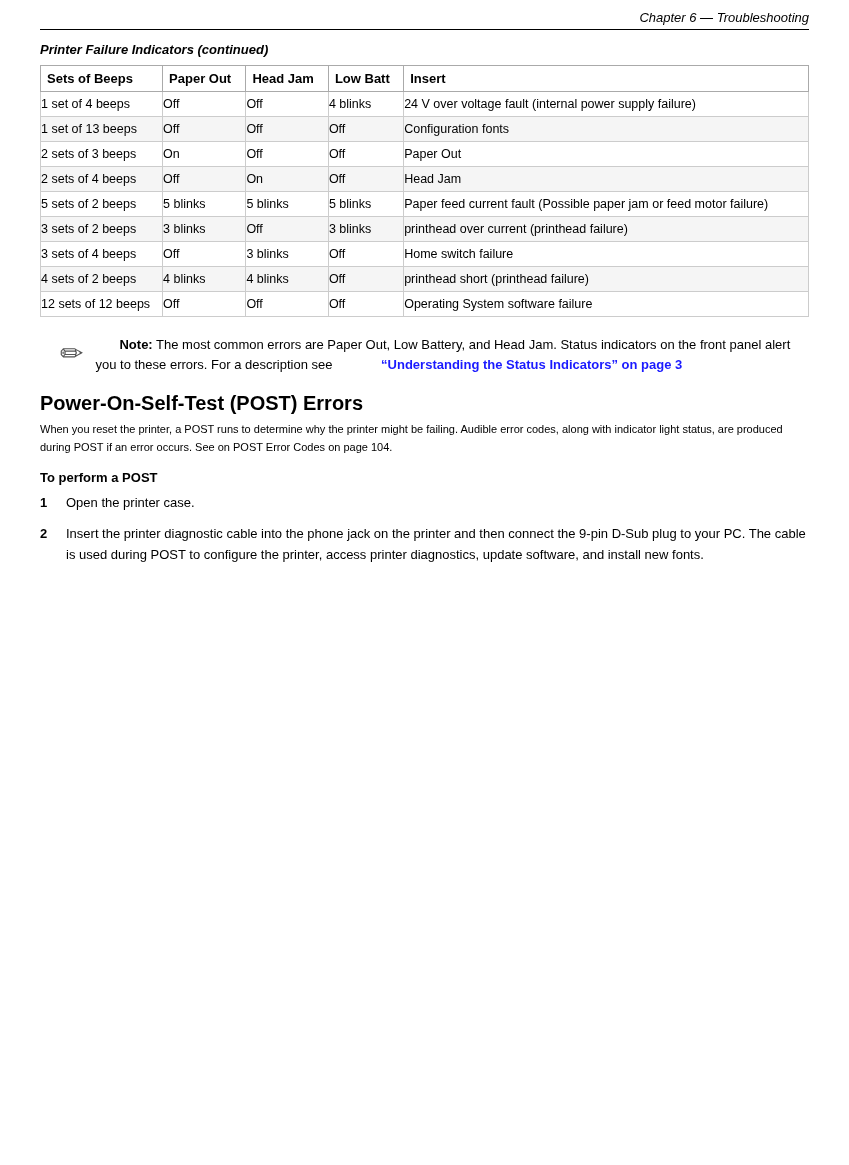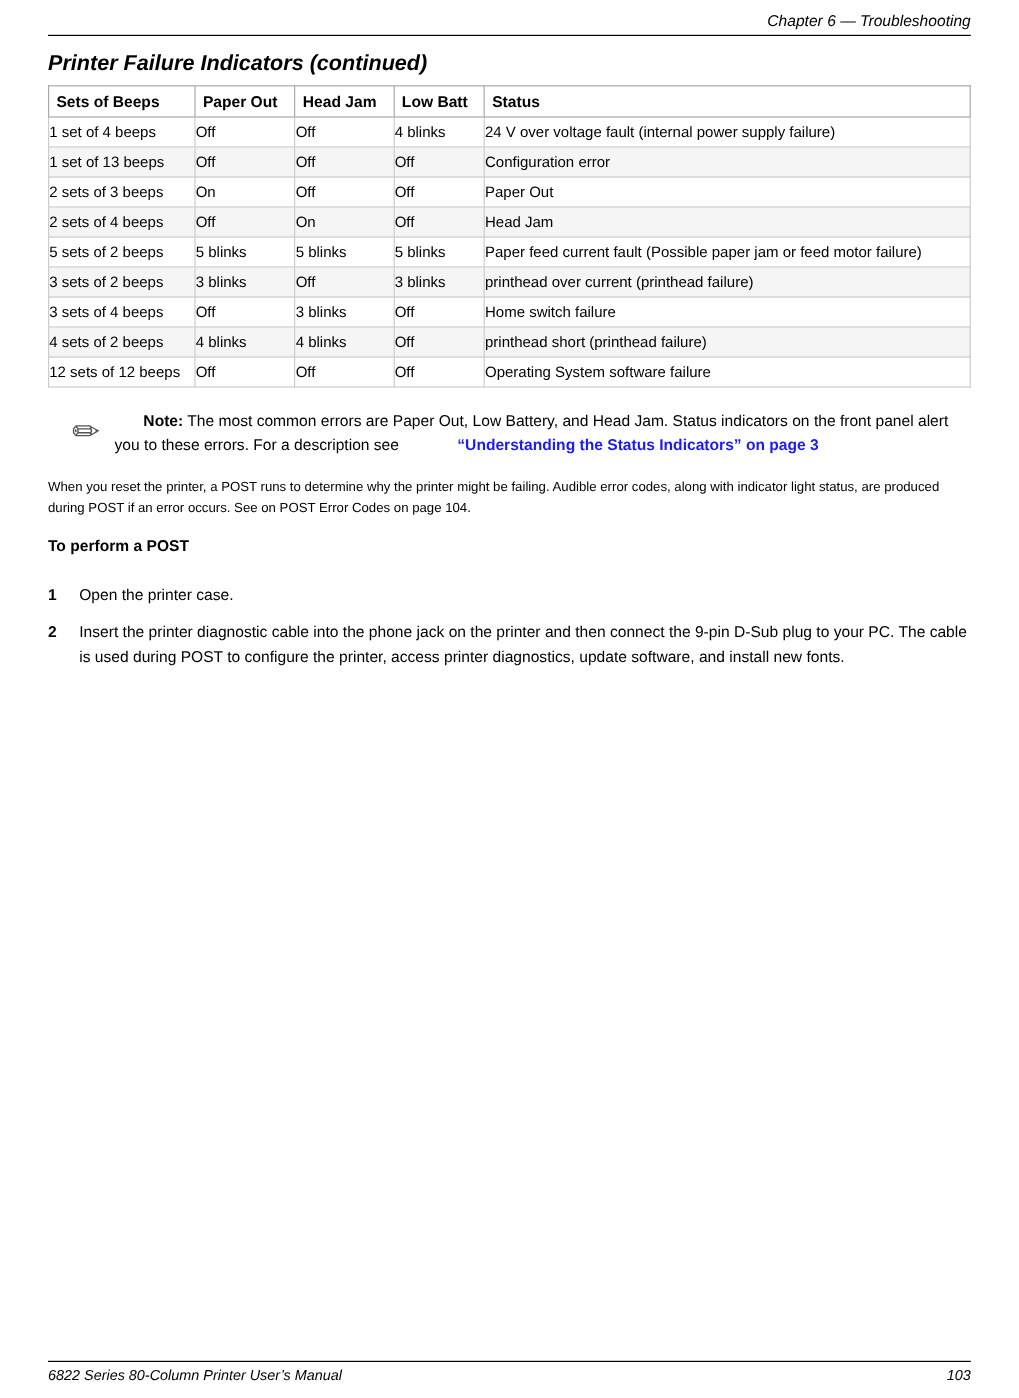--- a/index.html
+++ b/index.html
@@ -21,21 +21,21 @@
     .chapter-header {
       text-align: right;
       font-size: 13px;
       font-style: italic;
       border-bottom: 1px solid #000;
       padding-bottom: 4px;
       margin-bottom: 12px;
       color: #000;
     }
     .section-title {
-      font-size: 18px;
+      font-size: 13px;
       font-weight: bold;
       font-style: italic;
       margin-bottom: 8px;
     }
     table {
       width: 100%;
       border-collapse: collapse;
       margin-bottom: 16px;
       font-size: 12.5px;
     }
@@ -92,21 +92,21 @@
       font-family: Arial, Helvetica, sans-serif;
     }
     .post-intro {
       font-size: 11px;
       line-height: 1.6;
       margin-bottom: 14px;
     }
     .perform-post-title {
       font-weight: bold;
       font-size: 13px;
-      margin-bottom: 24px;
+      margin-bottom: 8px;
     }
     .steps {
       margin-left: 0;
       list-style: none;
     }
     .steps li {
       display: flex;
       align-items: flex-start;
       gap: 8px;
       margin-bottom: 10px;
@@ -143,37 +143,37 @@
 
   <div class="section-title">Printer Failure Indicators  (continued)</div>
 
   <table>
     <thead>
       <tr>
         <th>Sets of Beeps</th>
         <th>Paper Out</th>
         <th>Head Jam</th>
         <th>Low Batt</th>
-        <th>Status</th>
+        <th>Insert</th>
       </tr>
     </thead>
     <tbody id="table-body">
     <tr>
           <td>1 set of 4 beeps</td>
           <td>Off</td>
           <td>Off</td>
           <td>4 blinks</td>
           <td>24 V over voltage fault (internal power supply failure)</td>
         </tr>
         <tr>
           <td>1 set of 13 beeps</td>
           <td>Off</td>
           <td>Off</td>
           <td>Off</td>
-          <td>Configuration error</td>
+          <td>Configuration fonts</td>
         </tr>
         <tr>
           <td>2 sets of 3 beeps</td>
           <td>On</td>
           <td>Off</td>
           <td>Off</td>
           <td>Paper Out</td>
         </tr>
         <tr>
           <td>2 sets of 4 beeps</td>
@@ -222,34 +222,31 @@
 
   <div class="note-box">
     <div class="note-icon">✏</div>
     <div class="note-text">
       <strong>Note:</strong>
       <span>The most common errors are Paper Out, Low Battery, and Head Jam. Status indicators on the front panel alert you to these errors. For a description see </span>
       <span class="note-link">“Understanding the Status Indicators” on page 3</span>
     </div>
   </div>
 
+  <div class="post-title">Power-On-Self-Test (POST) Errors</div>
 
   <div class="post-intro">When you reset the printer, a POST runs to determine why the printer might be failing. Audible error codes, along with indicator light status, are produced during POST if an error occurs. See on POST Error Codes on page 104.</div>
 
   <div class="perform-post-title">To perform a POST</div>
 
   <ol class="steps" id="steps-list">
   <li>
         <span class="step-num">1</span>
         <span>Open the printer case.</span>
       </li>
       <li>
         <span class="step-num">2</span>
         <span>Insert the printer diagnostic cable into the phone jack on the printer and then connect the 9-pin D-Sub plug to your PC. The cable is used during POST to configure the printer, access printer diagnostics, update software, and install new fonts.</span>
       </li>
     </ol>
 
-  <div class="footer">
-    <span>6822 Series 80-Column Printer User’s Manual</span>
-    <span>103</span>
-  </div>
 
 </div>
 
 </body></html>

